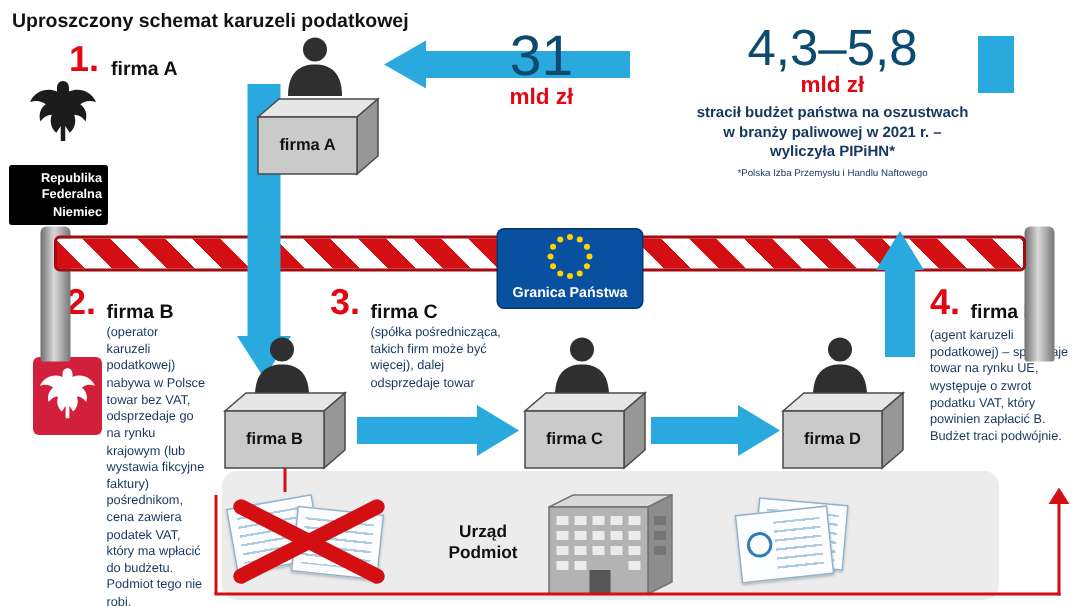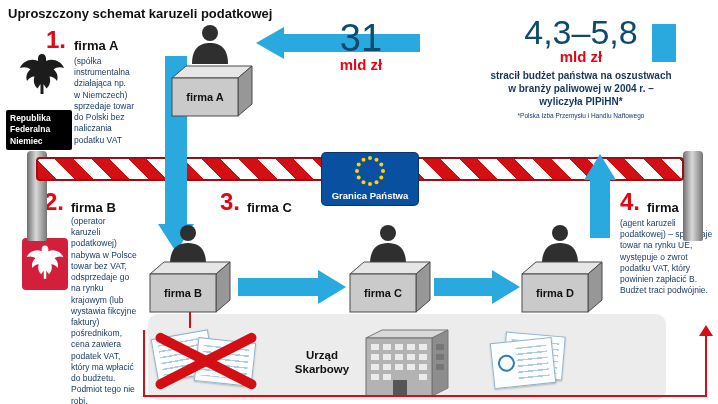--- a/index.html
+++ b/index.html
@@ -9,21 +9,21 @@
   .title{font-size:13px;font-weight:bold;color:#111}
   .num{font-size:24px;font-weight:bold;color:#e30613;line-height:1}
   .company{font-size:13px;font-weight:bold;color:#101010}
   .desc{font-size:8.5px;color:#15365f;line-height:1.32}
   .stat{text-align:center}
   .stat .value{font-weight:normal;color:#0c4a6e;line-height:.95}
   .stat .unit{font-size:15px;font-weight:bold;color:#e30613}
   .stat .sdesc{font-size:10px;font-weight:bold;color:#15365f;line-height:1.28;margin-top:5px}
   .stat .fnote{font-size:6.5px;color:#15365f;margin-top:3px}
   .country-label{background:#000;color:#fff;font-size:8.5px;font-weight:bold;line-height:1.35;
-                 padding:3px 4px;text-align:left;border-radius:2px}
+                 padding:3px 4px;text-align:right;border-radius:2px}
   .blue{background:#2aa9df}
   .tri{width:0;height:0}
   .band{background:#ececec;border-radius:10px}
   .redline{background:#d40f14}
   .barrier{background:repeating-linear-gradient(45deg,#d40f14 0 13px,#fff 13px 26px);
            border:2px solid #a30b0f;border-radius:4px}
   .pole{background:linear-gradient(90deg,#6e6e6e,#d9d9d9 45%,#767676);border-radius:4px 4px 2px 2px}
   .box-label{position:absolute;left:2px;top:14px;width:66px;height:38px;display:flex;
              align-items:center;justify-content:center;font-size:11px;font-weight:bold;color:#111}
   .card{position:absolute;background:#fcfdff;border:1px solid #8fb2cc;box-shadow:0 1px 2px rgba(0,0,0,.25)}
@@ -38,21 +38,20 @@
 </style>
 </head>
 <body>
 
 <div class="stage">
 
   <div class="abs title" style="left:8px;top:6px">Uproszczony schemat karuzeli podatkowej</div>
 
   <div class="abs num" style="left:46px;top:28px">1.</div>
   <div class="abs company" style="left:74px;top:38px">firma A</div>
-  <div class="abs desc" style="left:74px;top:56px;width:60px">(spółka instrumentalna działająca np. w Niemczech) sprzedaje towar do Polski bez naliczania podatku VAT</div>
 
   <div class="abs" style="left:18px;top:52px">
     <svg width="48" height="46" viewBox="0 0 48 46">
       <path fill="#1c1c1c" d="M24 2c-2.5 0-4 2-4 4.5V9C13 6 5 9 2 16c4.5-1.5 8-.5 10.5 1.5C9 20 7.5 24.5 9 29c2-3 4.5-4.5 7.5-4.5-1.5 4.5-.5 9 3 12l3-4.5V42h3V32l3 4.5c3.5-3 4.5-7.5 3-12 3 0 5.5 1.5 7.5 4.5 1.5-4.5 0-9-3.5-11.5C38 15.5 41.5 14.5 46 16 43 9 35 6 28 9V6.5C28 4 26.5 2 24 2z"></path>
     </svg>
   </div>
   <div class="abs country-label" style="left:6px;top:110px;width:58px">Republika Federalna Niemiec</div>
 
   <div class="abs" style="left:188px;top:24px;z-index:3">
     <svg width="44" height="40" viewBox="0 0 44 40">
@@ -73,37 +72,37 @@
     <div class="abs tri" style="left:0;top:0;border-top:16px solid transparent;border-bottom:16px solid transparent;border-right:28px solid #2aa9df"></div>
     <div class="abs blue" style="left:28px;top:7px;width:136px;height:18px"></div>
   </div>
   <div class="abs blue" style="left:652px;top:24px;width:24px;height:38px;z-index:2"></div>
 
   <div class="abs stat" style="left:262px;top:20px;width:198px;z-index:5">
     <div class="value" style="font-size:38px">31</div>
     <div class="unit">mld zł</div>
   </div>
 
-  <div class="abs stat" style="left:486px;top:16px;width:190px;z-index:5">
+  <div class="abs stat" style="left:460px;top:16px;width:190px;z-index:5">
     <div class="value" style="font-size:34px">4,3–5,8</div>
     <div class="unit">mld zł</div>
-    <div class="sdesc">stracił budżet państwa na oszustwach w branży paliwowej w 2004 r. – wyliczyła PIPiHN*</div>
+    <div class="sdesc">stracił budżet państwa na oszustwach w branży paliwowej w 2021 r. – wyliczyła PIPiHN*</div>
     <div class="fnote">*Polska Izba Przemysłu i Handlu Naftowego</div>
   </div>
 
   <div class="abs" style="left:158px;top:56px;z-index:3">
     <div class="abs blue" style="left:7px;top:0;width:22px;height:168px"></div>
     <div class="abs tri" style="left:0;top:168px;border-left:18px solid transparent;border-right:18px solid transparent;border-top:28px solid #2aa9df"></div>
   </div>
 
   <div class="abs pole" style="left:27px;top:151px;width:20px;height:90px;z-index:2"></div>
   <div class="abs pole" style="left:683px;top:151px;width:20px;height:90px;z-index:2"></div>
   <div class="abs barrier" style="left:36px;top:157px;width:644px;height:20px;z-index:2"></div>
 
-  <div class="abs sign" style="left:322px;top:153px;width:96px;height:52px;z-index:6">
+  <div class="abs sign" style="left:332px;top:153px;width:96px;height:52px;z-index:6">
     <svg width="96" height="38" viewBox="0 0 96 38">
       <g fill="#ffd200">
         <circle cx="61" cy="18" r="2"></circle>
           <circle cx="59.3" cy="24.5" r="2"></circle>
           <circle cx="54.5" cy="29.3" r="2"></circle>
         <circle cx="48" cy="31" r="2"></circle>
           <circle cx="41.5" cy="29.3" r="2"></circle>
           <circle cx="36.7" cy="24.5" r="2"></circle>
         <circle cx="35" cy="18" r="2"></circle>
           <circle cx="36.7" cy="11.5" r="2"></circle>
@@ -138,20 +137,21 @@
     <svg width="84" height="54" viewBox="0 0 84 54">
       <polygon points="2,14 16,2 82,2 68,14" fill="#e6e6e6" stroke="#4a4a4a"></polygon>
       <polygon points="68,14 82,2 82,40 68,52" fill="#979797" stroke="#4a4a4a"></polygon>
       <rect x="2" y="14" width="66" height="38" fill="#cacaca" stroke="#4a4a4a"></rect>
     </svg>
     <div class="box-label">firma B</div>
   </div>
 
   <div class="abs num" style="left:220px;top:190px">3.</div>
   <div class="abs company" style="left:247px;top:200px">firma C</div>
+  <div class="abs desc" style="left:247px;top:216px;width:96px">(spółka pośrednicząca, takich firm może być więcej), dalej odsprzedaje towar</div>
 
   <div class="abs" style="left:238px;top:270px;z-index:3">
     <div class="abs blue" style="left:0;top:8px;width:80px;height:18px"></div>
     <div class="abs tri" style="left:80px;top:0;border-top:17px solid transparent;border-bottom:17px solid transparent;border-left:28px solid #2aa9df"></div>
   </div>
 
   <div class="abs" style="left:366px;top:224px;z-index:4">
     <svg width="44" height="40" viewBox="0 0 44 40">
       <circle cx="22" cy="9" r="8" fill="#2f2f2f"></circle>
       <path d="M4 40 C4 24 12 19 22 19 C32 19 40 24 40 40 Z" fill="#2f2f2f"></path>
@@ -202,21 +202,21 @@
     <div class="card" style="left:46px;top:14px;width:56px;height:42px;transform:rotate(6deg)">
         <div class="lines"></div>
       </div>
   </div>
   <div class="abs" style="left:150px;top:326px;width:120px;height:74px;z-index:3">
     <div class="xstroke" style="left:0;top:30px;transform:rotate(27deg)"></div>
     <div class="xstroke" style="left:0;top:30px;transform:rotate(-27deg)"></div>
   </div>
   <div class="abs redline" style="left:189px;top:312px;width:2px;height:16px;z-index:2"></div>
 
-  <div class="abs office-label" style="left:284px;top:348px;width:76px;z-index:2">Urząd Skarbowy</div>
+  <div class="abs office-label" style="left:284px;top:348px;width:76px;z-index:2">Urząd Podmiot</div>
   <div class="abs" style="left:362px;top:322px;z-index:2">
     <svg width="100" height="74" viewBox="0 0 100 74">
       <polygon points="4,16 20,8 86,8 70,16" fill="#d9d9d9" stroke="#777" stroke-width="1"></polygon>
       <polygon points="70,16 86,8 86,66 70,74" fill="#8d8d8d" stroke="#777" stroke-width="1"></polygon>
       <rect x="4" y="16" width="66" height="58" fill="#b3b3b3" stroke="#707070"></rect>
       <g fill="#ebebeb">
         <rect x="9" y="22" width="8" height="6"></rect>
           <rect x="21" y="22" width="8" height="6"></rect>
           <rect x="33" y="22" width="8" height="6"></rect>
           <rect x="45" y="22" width="8" height="6"></rect>

